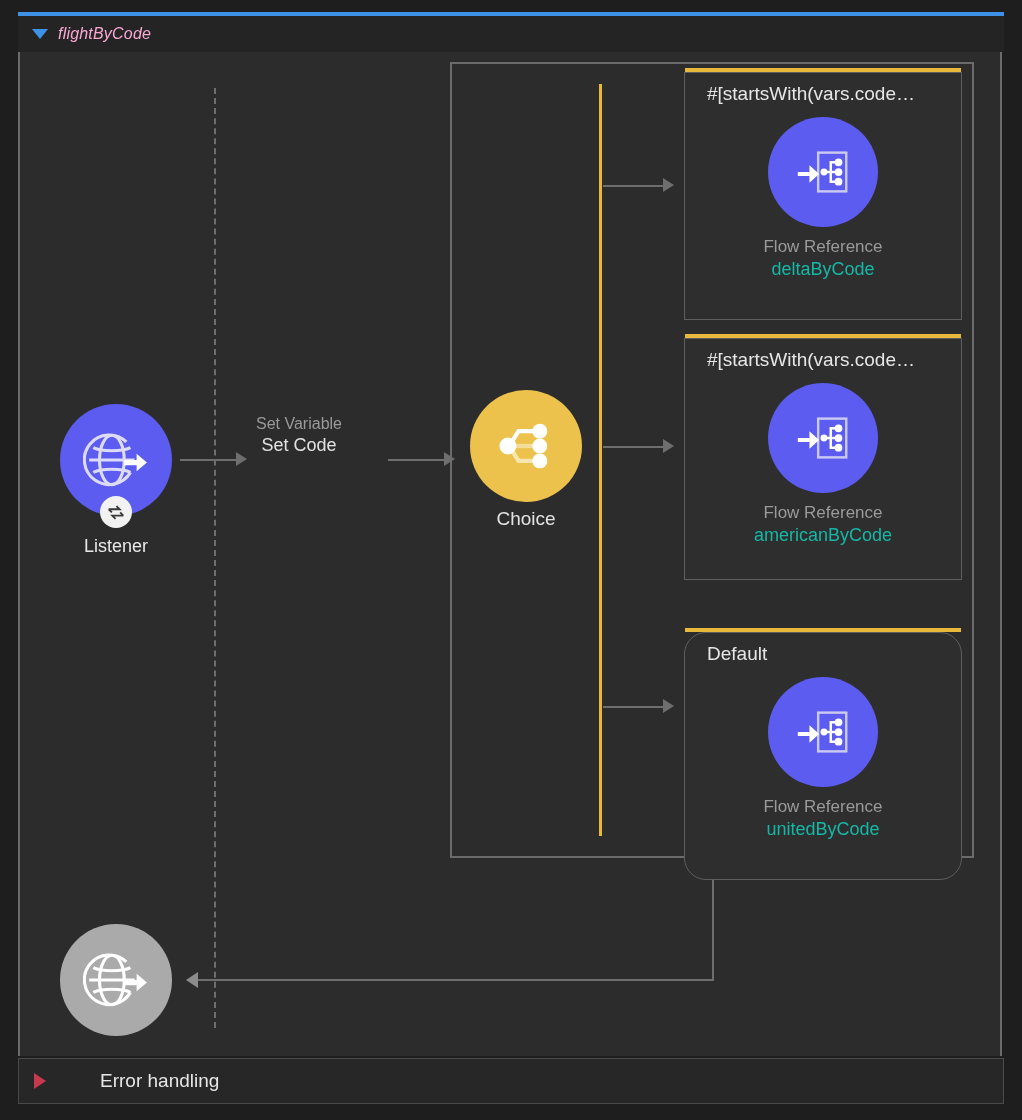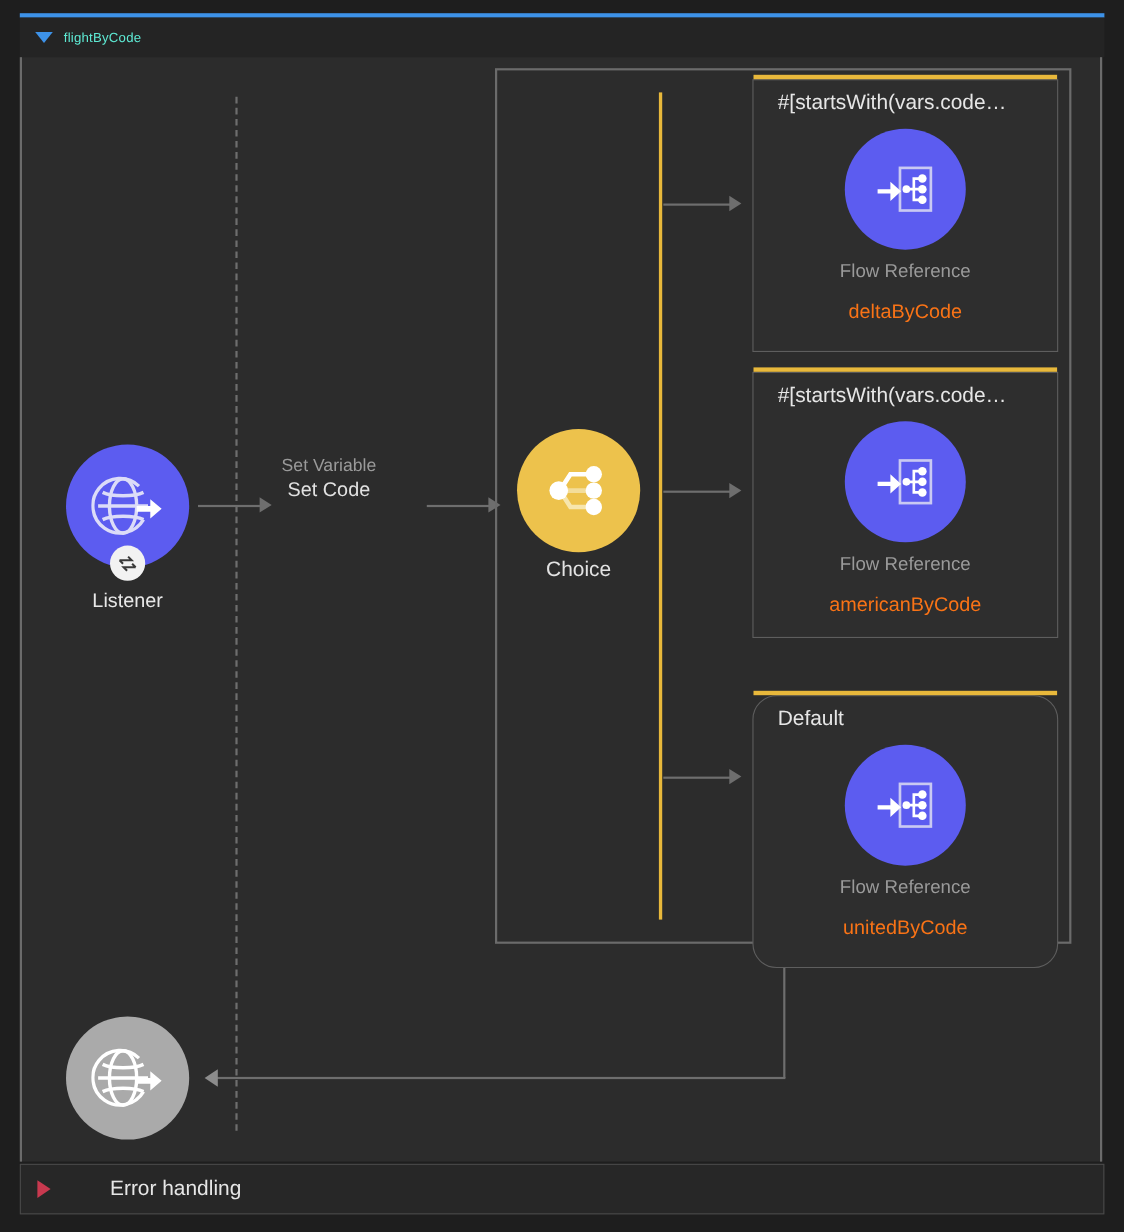--- a/index.html
+++ b/index.html
@@ -25,21 +25,21 @@
     background:#242424;
     display:flex;align-items:center;
   }
   .hdr-caret{
     width:0;height:0;margin-left:14px;margin-right:10px;
     border-left:8px solid transparent;
     border-right:8px solid transparent;
     border-top:10px solid #3d92e8;
   }
   .hdr-title{
-    color:#5eead4;font-size:12px;letter-spacing:.2px;
+    color:#f9a8d4;font-size:16px;letter-spacing:.2px;font-style:italic;
   }
 
   
   .canvas{
     position:absolute;left:18px;top:52px;width:984px;height:1004px;
     background:#2c2c2c;
     border-left:2px solid #6b6b6b;
     box-sizing:border-box;
   }
   .canvas-right-edge{
@@ -118,21 +118,21 @@
   .branch-body{
     display:flex;flex-direction:column;align-items:center;
     padding-bottom:14px;
   }
   .fr-circle{
     width:110px;height:110px;border-radius:50%;background:#5c5cf0;
     display:flex;align-items:center;justify-content:center;
     margin-top:12px;
   }
   .fr-type{color:#9a9a9a;font-size:17px;margin-top:10px;}
-  .fr-name{color:#f97316;font-size:18px;margin-top:16px;}
+  .fr-name{color:#14b8a6;font-size:18px;margin-top:2px;}
 
   #branch-0{top:72px;height:248px;}
   #branch-1{top:338px;height:242px;}
   #branch-2{top:632px;height:248px;border-radius:22px;}
 
   
   .conn{position:absolute;background:#6e6e6e;}
   .conn-h{height:1.5px;}
   .conn-v{width:1.5px;}
   .arrow-r{

